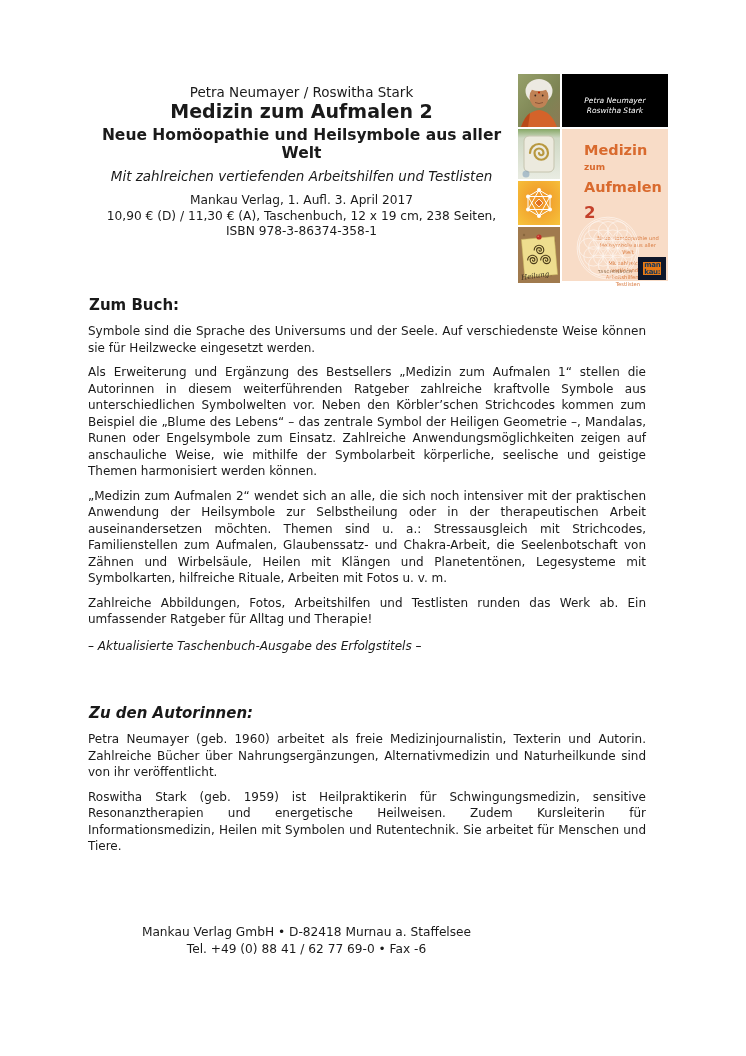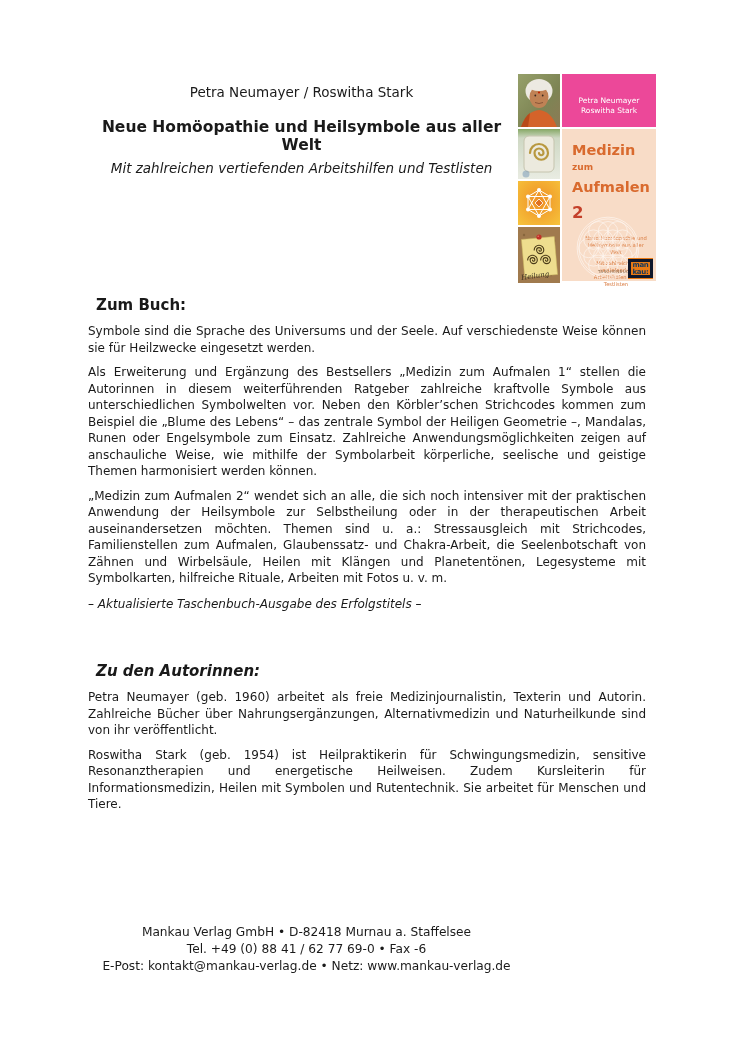--- a/index.html
+++ b/index.html
@@ -3,74 +3,80 @@
 <meta charset="utf-8">
 <style>
   html,body{margin:0;padding:0;background:#ffffff;}
   .page{position:relative;width:746px;height:1056px;background:#ffffff;overflow:hidden;
         font-family:"DejaVu Sans","Liberation Sans",sans-serif;color:#1a1a1a;}
 
   
   .header-text{position:absolute;left:88px;top:84px;width:427px;text-align:center;}
   .authors-line{font-size:13.5px;}
   .book-title{font-size:19px;font-weight:bold;margin:0 0 3px 0;}
-  .book-subtitle{font-size:15.5px;font-weight:bold;margin:18px 0 6px 0;}
+  .book-subtitle{font-size:15.5px;font-weight:bold;margin:4px 0 6px 0;}
   .tagline{font-size:13.5px;font-style:italic;margin-bottom:9px;}
   .pubinfo{font-size:12.2px;line-height:15.5px;}
 
   
   .cover{position:absolute;left:518px;top:74px;width:138px;height:207px;background:#fff;
          display:grid;grid-template-columns:42px 94px;grid-column-gap:2px;}
   .cover-left{display:grid;grid-template-rows:53px 50px 44px 56px;grid-row-gap:2px;}
   .tile{overflow:hidden;position:relative;}
   .tile svg{display:block;width:100%;height:100%;}
   .cover-right{display:grid;grid-template-rows:53px 152px;grid-row-gap:2px;}
-  .cover-top-band{background:#ec4899;color:#fff;display:flex;flex-direction:column;
+  .cover-top-band{background:#000000;color:#fff;display:flex;flex-direction:column;
                   justify-content:center;align-items:center;font-size:7.5px;line-height:10px;
-                  padding-top:10px;box-sizing:border-box;}
-  .cover-body{background:#f8dcc7;position:relative;box-sizing:border-box;padding:14px 6px 0 10px;}
+                  padding-top:10px;box-sizing:border-box;font-style:italic;}
+  .cover-body{background:#f8dcc7;position:relative;box-sizing:border-box;padding:14px 6px 0 22px;}
   .cover-title-l1{color:#d96a2e;font-weight:600;font-size:14.5px;line-height:15px;}
   .cover-title-l1 .small-word{font-size:9px;font-weight:600;}
   .cover-title-l2{color:#d96a2e;font-weight:600;font-size:14.5px;line-height:25px;}
   .cover-title-l2 .title-number{color:#c4402a;font-size:16.5px;font-weight:bold;}
   .cover-subtitles{margin-top:9px;font-size:5.2px;line-height:7px;color:#d97a3f;
                    text-align:center;padding-left:10px;}
   .cover-subtitles .sub-group{margin-bottom:4px;}
   .flower-wrap{position:absolute;left:12px;bottom:1px;width:68px;height:64px;}
   .flower-wrap svg{width:100%;height:100%;}
   .format-label{position:absolute;left:36px;bottom:7px;font-size:4px;letter-spacing:.4px;
                 color:#8a6a4a;}
   .mankau-logo{position:absolute;right:3px;bottom:2px;width:25px;height:21px;background:#e87a15;
                display:flex;align-items:center;justify-content:center;}
-  .mankau-logo .inner{border:3px solid #0f172a;padding:0 1px;text-align:left;}
+  .mankau-logo .inner{border:5px solid #0f172a;padding:0 1px;text-align:left;}
   .mankau-logo .l{font-size:7px;line-height:6.5px;font-weight:bold;color:#17395c;letter-spacing:-.3px;}
   .heilung-word{position:absolute;left:3px;bottom:3px;font-family:"DejaVu Serif","Liberation Serif",serif;
                 font-style:italic;font-size:7px;color:#3a3020;transform:rotate(-8deg);}
 
   
   .body-col{position:absolute;left:88px;top:296px;width:574px;}
-  .section-heading{font-size:15px;font-weight:bold;margin:0 0 9px 8px;}
+  .section-heading{font-size:15px;font-weight:bold;margin:0 0 9px 1px;}
   .body-col p{font-size:12px;line-height:16.5px;text-align:justify;margin:0 16px 8px 0;}
   .body-col p.last-of-section{margin-bottom:10px;}
   .note-italic{font-style:italic;text-align:left !important;margin:9px 0 50px 0 !important;}
   .heading-gap{margin-top:0;font-style:italic;}
 
   
   .footer{position:absolute;left:0;top:924px;width:613px;text-align:center;
           font-size:12.2px;line-height:17px;}
 </style>
 </head>
 <body>
 
 <div class="page">
 
   <div class="header-text">
     <div class="authors-line">Petra Neumayer / Roswitha Stark</div>
+    <div class="book-title">Medizin zum Aufmalen 2</div>
     <div class="book-subtitle">Neue Homöopathie und Heilsymbole aus aller Welt</div>
     <div class="tagline">Mit zahlreichen vertiefenden Arbeitshilfen und Testlisten</div>
+    <div class="pubinfo">
+      <div>Mankau Verlag, 1. Aufl. 3. April 2017</div>
+      <div>10,90 € (D) / 11,30 € (A), Taschenbuch, 12 x 19 cm, 238 Seiten,</div>
+      <div>ISBN 978-3-86374-358-1</div>
+    </div>
   </div>
 
   <div class="cover">
     <div class="cover-left">
 
       <div class="tile">
         <svg viewBox="0 0 42 53" preserveAspectRatio="none">
           <defs>
             <linearGradient id="gbg" x1="0" y1="0" x2="1" y2="1">
               <stop offset="0" stop-color="#96a06a"></stop>
@@ -225,26 +231,26 @@
         </div>
       </div>
     </div>
   </div>
 
   <div class="body-col">
     <div class="section-heading">Zum Buch:</div>
     <p>Symbole sind die Sprache des Universums und der Seele. Auf verschiedenste Weise können sie für Heilzwecke eingesetzt werden.</p>
     <p>Als Erweiterung und Ergänzung des Bestsellers „Medizin zum Aufmalen 1“ stellen die Autorinnen in diesem weiterführenden Ratgeber zahlreiche kraftvolle Symbole aus unterschiedlichen Symbolwelten vor. Neben den Körbler’schen Strichcodes kommen zum Beispiel die „Blume des Lebens“ – das zentrale Symbol der Heiligen Geometrie –, Mandalas, Runen oder Engelsymbole zum Einsatz. Zahlreiche Anwendungsmöglichkeiten zeigen auf anschauliche Weise, wie mithilfe der Symbolarbeit körperliche, seelische und geistige Themen harmonisiert werden können.</p>
     <p>„Medizin zum Aufmalen 2“ wendet sich an alle, die sich noch intensiver mit der praktischen Anwendung der Heilsymbole zur Selbstheilung oder in der therapeutischen Arbeit auseinandersetzen möchten. Themen sind u. a.: Stressausgleich mit Strichcodes, Familienstellen zum Aufmalen, Glaubenssatz- und Chakra-Arbeit, die Seelenbotschaft von Zähnen und Wirbelsäule, Heilen mit Klängen und Planetentönen, Legesysteme mit Symbolkarten, hilfreiche Rituale, Arbeiten mit Fotos u. v. m.</p>
+    <p class="last-of-section">Zahlreiche Abbildungen, Fotos, Arbeitshilfen und Testlisten runden das Werk ab. Ein umfassender Ratgeber für Alltag und Therapie!</p>
     <p class="note-italic">– Aktualisierte Taschenbuch-Ausgabe des Erfolgstitels –</p>
 
     <div class="section-heading heading-gap">Zu den Autorinnen:</div>
     <p>Petra Neumayer (geb. 1960) arbeitet als freie Medizinjournalistin, Texterin und Autorin. Zahlreiche Bücher über Nahrungsergänzungen, Alternativmedizin und Naturheilkunde sind von ihr veröffentlicht.</p>
-    <p>Roswitha Stark (geb. 1954) ist Heilpraktikerin für Schwingungsmedizin, sensitive Resonanztherapien und energetische Heilweisen. Zudem Kursleiterin für Informationsmedizin, Heilen mit Symbolen und Rutentechnik. Sie arbeitet für Menschen und Tiere.</p>
+    <p>Roswitha Stark (geb. 1959) ist Heilpraktikerin für Schwingungsmedizin, sensitive Resonanztherapien und energetische Heilweisen. Zudem Kursleiterin für Informationsmedizin, Heilen mit Symbolen und Rutentechnik. Sie arbeitet für Menschen und Tiere.</p>
   </div>
 
   <div class="footer">
     <div>Mankau Verlag GmbH • D-82418 Murnau a. Staffelsee</div>
     <div>Tel. +49 (0) 88 41 / 62 77 69-0 • Fax -6</div>
-    <div>E-Post: kontakt@mankau-verlag.de • Netz: www.mankau-verlag.de</div>
   </div>
 
 </div>
 
 </body></html>

